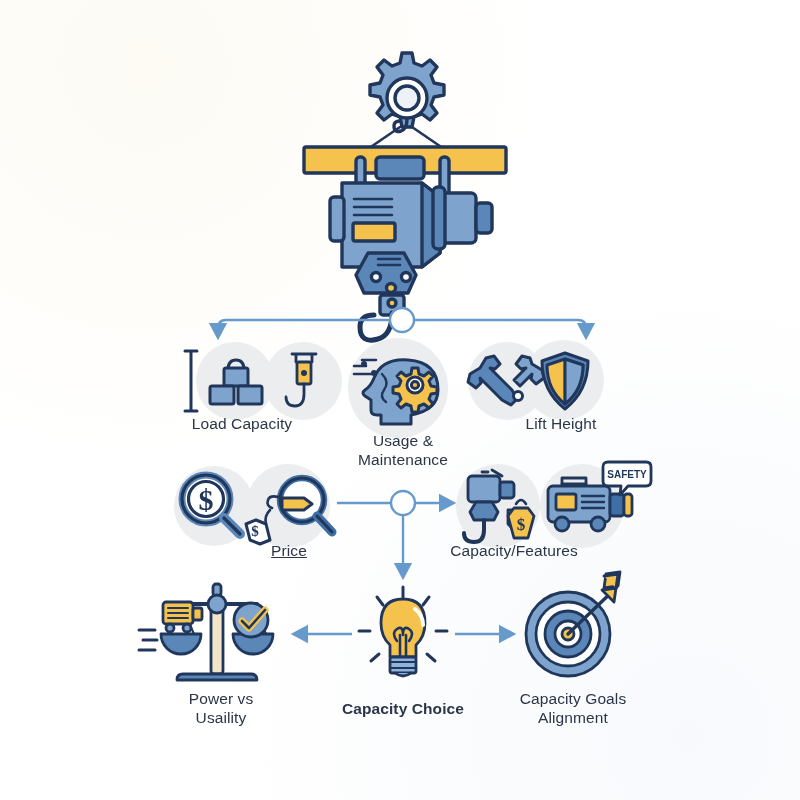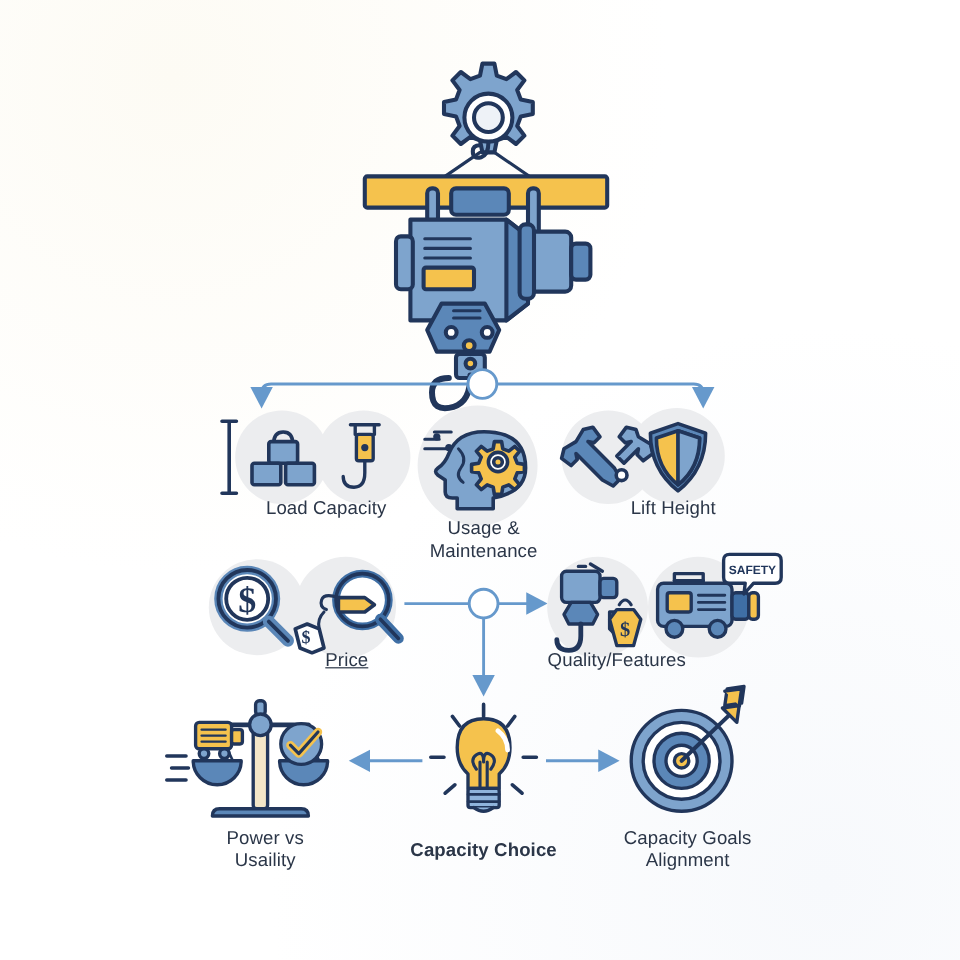--- a/index.html
+++ b/index.html
@@ -183,21 +183,21 @@
     <svg width="54" height="62" viewBox="0 0 54 62">
       <g stroke="#21365b" stroke-width="3" stroke-linejoin="round">
         <path d="M27 3 L50 11 q0 30 -23 48 Q4 41 4 11z" fill="#5b87b8"></path>
         <path d="M27 9 L45 15 q0 25 -18 39 Q9 40 9 15z" fill="#f5c24d"></path>
         <path d="M27 9 V54" stroke-width="2.6" fill="none"></path>
         <path d="M27 9 L45 15 q0 25 -18 39z" fill="#7ea4cd"></path>
       </g>
     </svg>
   </div>
 
-  <div class="label" style="left:162px;top:414px;width:160px;text-align:right;">Load Capacity</div>
+  <div class="label" style="left:162px;top:414px;width:160px;">Load Capacity</div>
   <div class="label" style="left:323px;top:431px;width:160px;">Usage &amp;
 Maintenance</div>
   <div class="label" style="left:481px;top:414px;width:160px;">Lift Height</div>
 
   <div class="disc" style="left:174px;top:466px;width:80px;height:80px;"></div>
   <div class="disc" style="left:246px;top:464px;width:84px;height:84px;"></div>
   <div class="disc" style="left:456px;top:464px;width:84px;height:84px;"></div>
   <div class="disc" style="left:540px;top:464px;width:84px;height:84px;"></div>
 
   <div class="node" style="left:176px;top:470px;">
@@ -266,21 +266,21 @@
 
         <g>
           <path d="M66 2 h38 q5 0 5 5 v14 q0 5 -5 5 h-18 l-8 9 1 -9 h-13 q-5 0 -5 -5 v-14 q0 -5 5 -5z" fill="#ffffff"></path>
           <text x="85" y="18" font-family="Liberation Sans, sans-serif" font-size="10" font-weight="700" fill="#21365b" text-anchor="middle" stroke="none">SAFETY</text>
         </g>
       </g>
     </svg>
   </div>
 
   <div class="label" style="left:229px;top:541px;width:120px;text-decoration:underline;">Price</div>
-  <div class="label" style="left:434px;top:541px;width:160px;">Quality/Features</div>
+  <div class="label" style="left:434px;top:541px;width:160px;">Capacity/Features</div>
 
   <div class="node" style="left:137px;top:578px;">
     <svg width="136" height="112" viewBox="0 0 136 112">
       <g stroke="#21365b" stroke-width="2.8" stroke-linejoin="round" stroke-linecap="round">
         <g stroke-width="3" fill="none">
             <path d="M2 52 h16 M6 62 h14 M2 72 h16"></path>
           </g>
         <rect x="76" y="6" width="8" height="12" rx="3" fill="#7ea4cd"></rect>
         <path d="M40 26 h80" fill="none" stroke-width="4"></path>
         <rect x="74" y="30" width="12" height="66" rx="3" fill="#f3e6c8"></rect>

